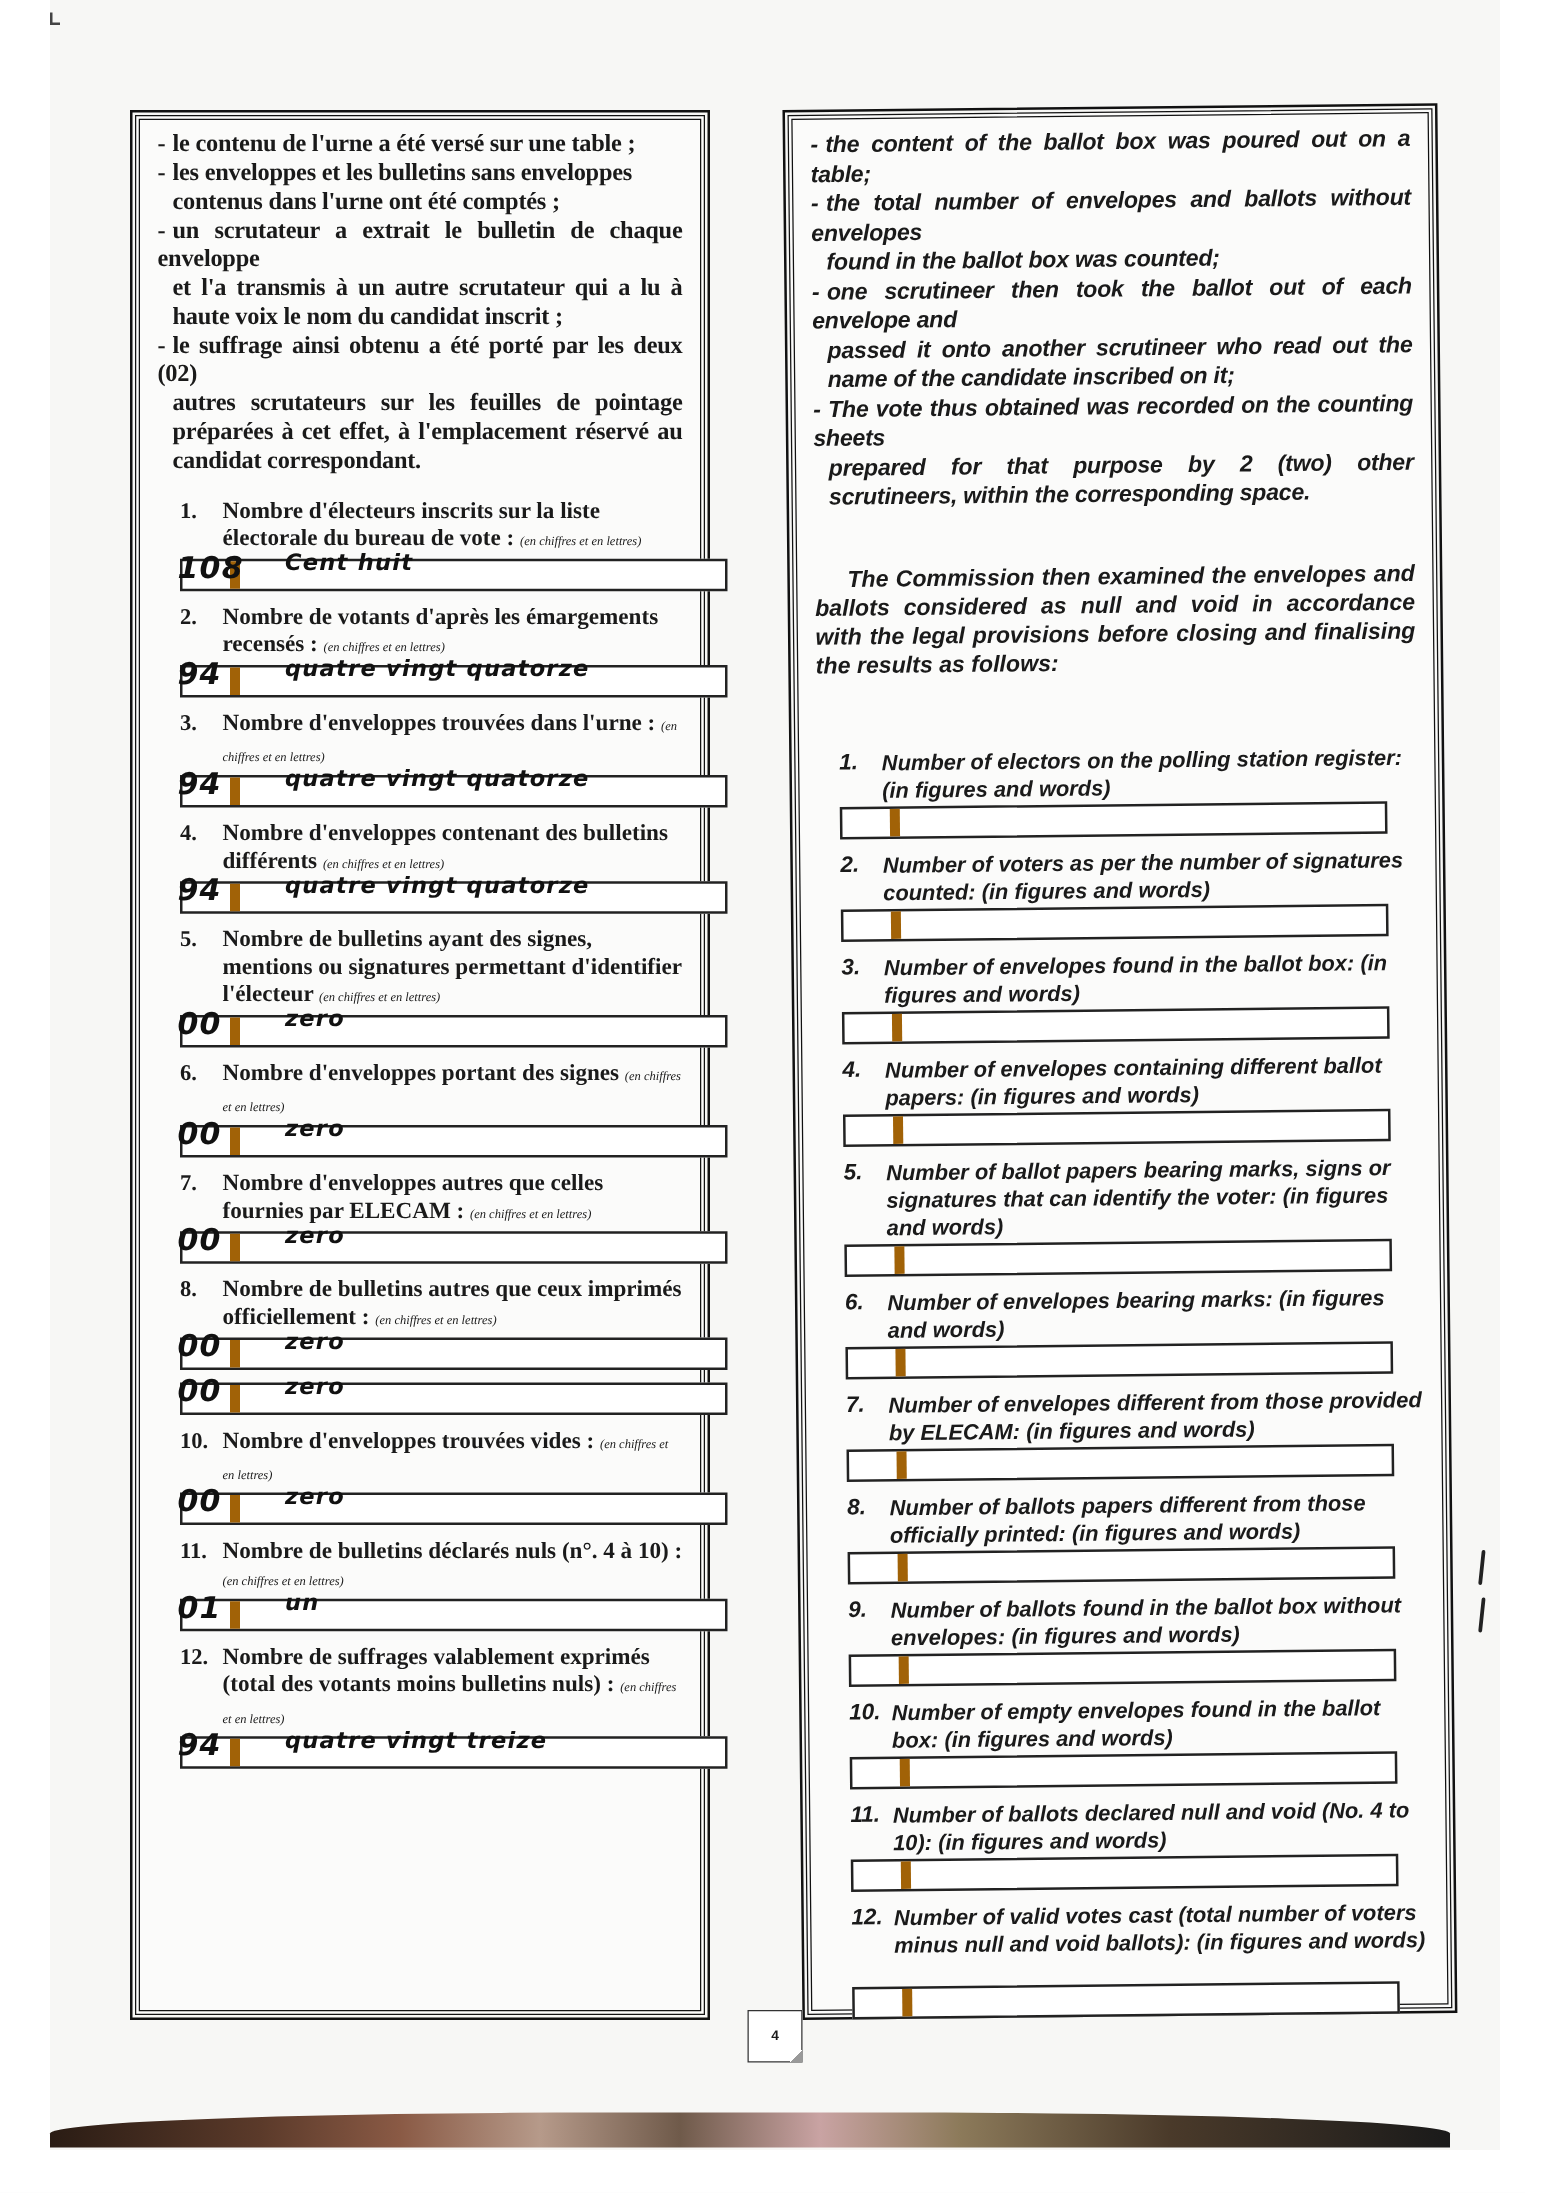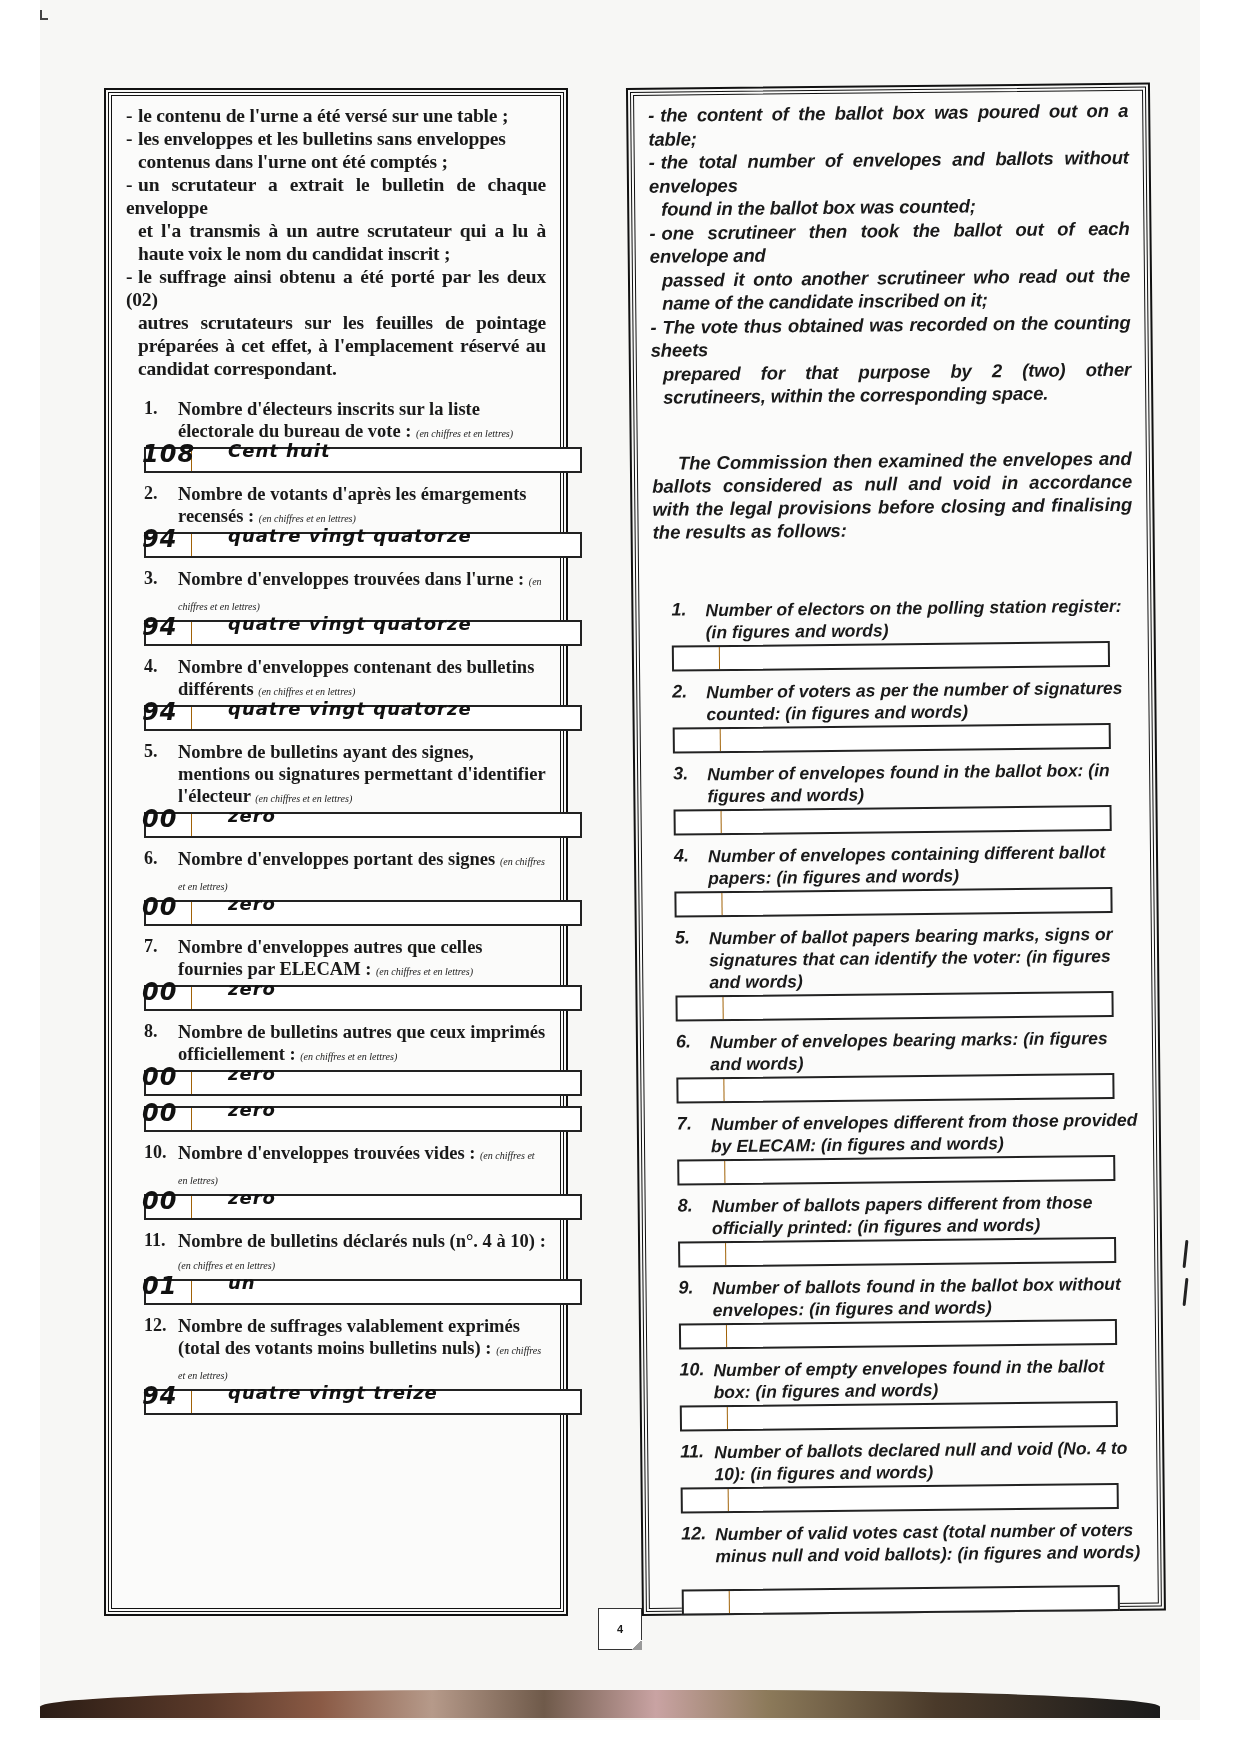--- a/index.html
+++ b/index.html
@@ -41,21 +41,21 @@
     .item .label { margin-left: 52px; font-size: 18.5px; line-height: 22px; font-weight: bold; }
     .item .label i { font-weight: normal; font-size: 10px; }
     .en .item .num, .en .item .label { font-family: "Liberation Sans", "DejaVu Sans", sans-serif; font-style: italic; }
     .en .item .label { font-size: 17.5px; }
     .en .item .label i { font-weight: bold; font-size: 17.5px; }
 
     .answer {
       position: relative; margin-top: 2px; margin-left: 18px; width: 438px; height: 26px;
       border: 2px solid #222; display: flex; background: #fff;
     }
-    .answer .fig { width: 46px; height: 100%; border-right: 1px solid #a16207; position: relative; }
+    .answer .fig { width: 46px; height: 100%; border-right: 8px solid #a16207; position: relative; }
     .answer .words { flex: 1; position: relative; }
     .hand {
       position: absolute; top: -9px; white-space: nowrap;
       font-family: "DejaVu Sans", sans-serif; font-style: italic; font-weight: bold;
       color: #111; font-size: 18px; letter-spacing: 1px;
     }
     .fig .hand { left: -4px; font-size: 24px; }
     .words .hand { left: 36px; }
 
     .side-marks { position: absolute; left: 1180px; top: 1240px; width: 10px; height: 70px; }

